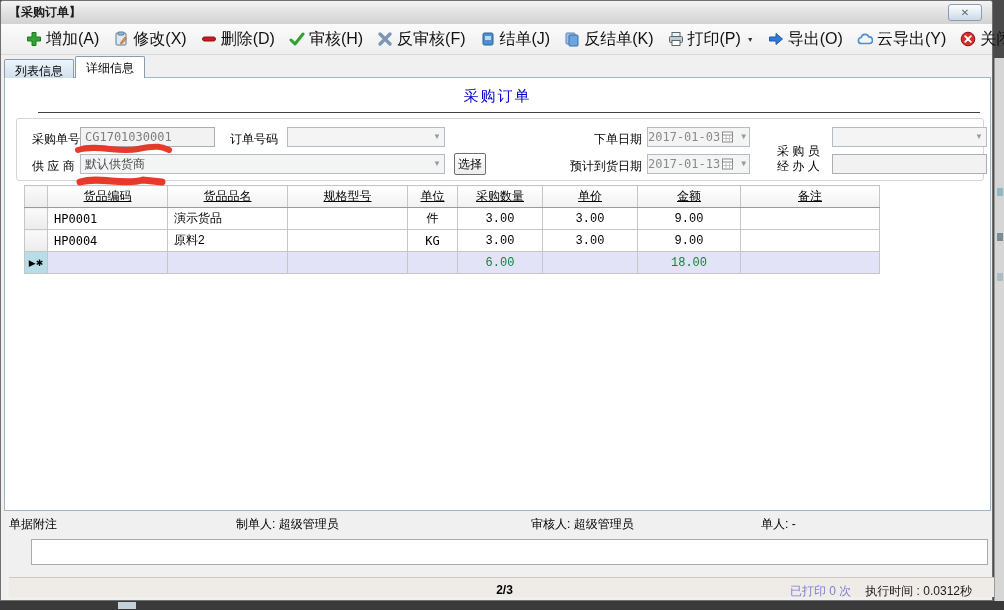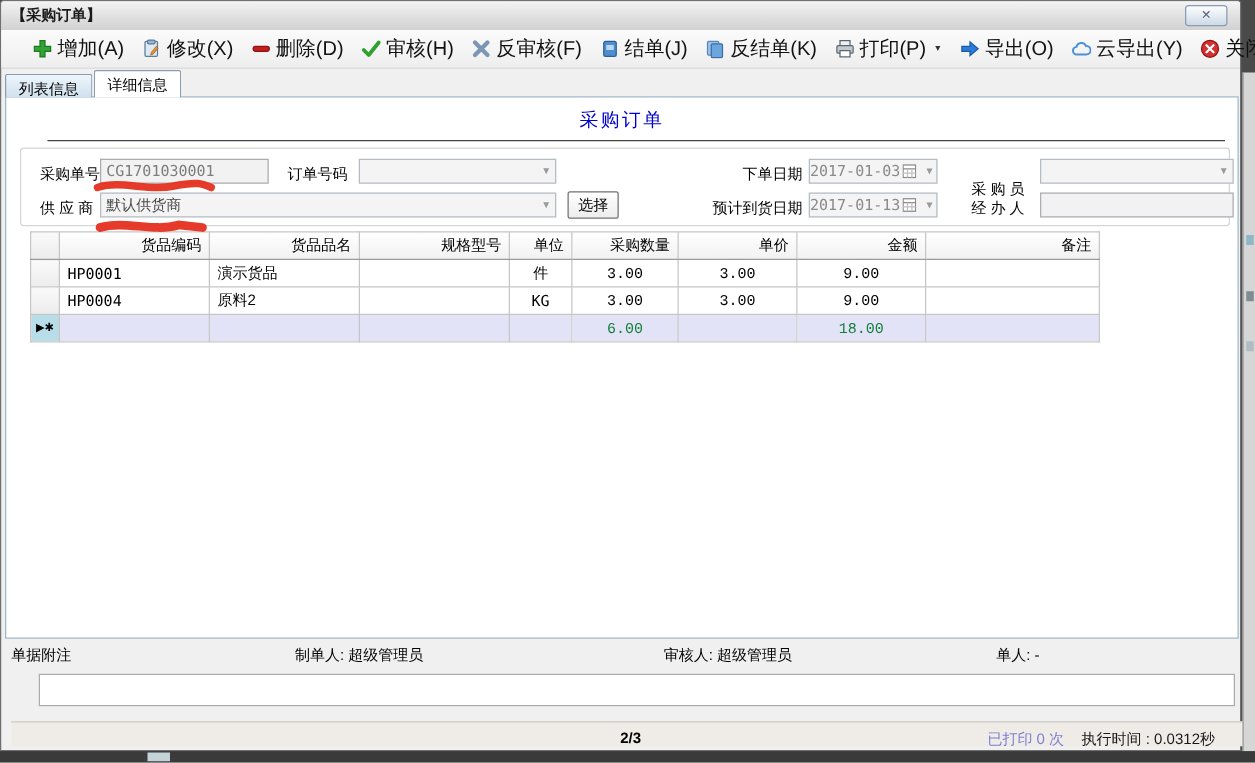--- a/index.html
+++ b/index.html
@@ -33,26 +33,26 @@
   .title-rule { position:absolute; left:33px; right:10px; top:34px; border-bottom:1px solid #444; }
 
   .groupbox { position:absolute; left:11px; top:40px; right:6px; height:63px; border:1px solid #d5d5d5; border-radius:3px; }
 
   .lbl { position:absolute; font-size:12px; color:#000; white-space:nowrap; }
   .field { position:absolute; height:20px; border:1px solid #abadb3; background:#f2f2f2; font-family:"DejaVu Sans Mono","Liberation Mono",monospace; font-size:12px; color:#7d7d7d; display:flex; align-items:center; padding:0 4px; overflow:hidden; }
   .combo { position:absolute; height:20px; border:1px solid #b6bcc4; background:#f4f4f4; display:flex; align-items:center; padding:0 4px; font-size:12px; color:#555; }
   .combo .caret, .datebox .caret { position:absolute; right:3px; top:4px; font-size:8px; color:#9a9a9a; }
   .datebox { position:absolute; height:20px; border:1px solid #b6bcc4; background:#f4f4f4; display:flex; align-items:center; padding:0 0; font-family:"DejaVu Sans Mono","Liberation Mono",monospace; font-size:12px; color:#8a8a8a; }
   .datebox .cal { position:absolute; right:16px; top:3px; }
-  .btn-select { position:absolute; width:41px; height:22px; background:linear-gradient(#ffffff,#ededed); border:1px solid #707070; border-radius:2px; font-size:12px; display:flex; align-items:center; justify-content:center; }
+  .btn-select { position:absolute; width:32px; height:22px; background:linear-gradient(#ffffff,#ededed); border:1px solid #707070; border-radius:2px; font-size:12px; display:flex; align-items:center; justify-content:center; }
 
   
   table.grid { position:absolute; left:19px; top:107px; border-collapse:collapse; table-layout:fixed; background:#fff; }
   table.grid td, table.grid th { border:1px solid #c6c6c6; height:22px; font-size:12px; font-weight:normal; padding:0 6px; overflow:hidden; white-space:nowrap; }
-  table.grid th { background:linear-gradient(#ffffff,#f1f1f1); text-align:right; border-bottom:1px solid #9a9a9a; }
+  table.grid th { background:linear-gradient(#ffffff,#f1f1f1); text-align:center; border-bottom:1px solid #9a9a9a;text-decoration:underline; }
   table.grid .ind { background:linear-gradient(#fafafa,#ececec); padding:0; }
   .mono { font-family:"DejaVu Sans Mono","Liberation Mono",monospace; }
   .num { text-align:center; font-family:Liberation Mono, monospace; }
   .ctr { text-align:center; }
   tr.sumrow td { background:#e3e3f7; }
   tr.sumrow td.ind { background:#b7dde9; text-align:center; font-size:9px; padding:0; color:#000; }
   tr.sumrow td.num { color:#15803d; }
 
   
   .footer-labels { position:absolute; left:0; top:513px; right:0; height:18px; }
@@ -320,21 +320,21 @@
         <td></td>
       </tr>
     </tbody>
       </table>
   </div>
 
   <div class="footer-labels">
     <span class="lbl" style="left:8px; top:2px;">单据附注</span>
     <span class="lbl" style="left:235px; top:2px;">制单人: 超级管理员</span>
     <span class="lbl" style="left:530px; top:2px;">审核人: 超级管理员</span>
-    <span class="lbl" style="left:796px; top:2px;">单人: -</span>
+    <span class="lbl" style="left:760px; top:2px;">单人: -</span>
   </div>
 
   <input class="notes-input" value="" style="">
 
   <div class="statusbar">
     <span class="sb-page">2/3</span>
     <span class="sb-right">
       <span class="sb-printed">已打印 0 次</span>
       <span class="sb-exec">执行时间 : 0.0312秒</span>
     </span>

